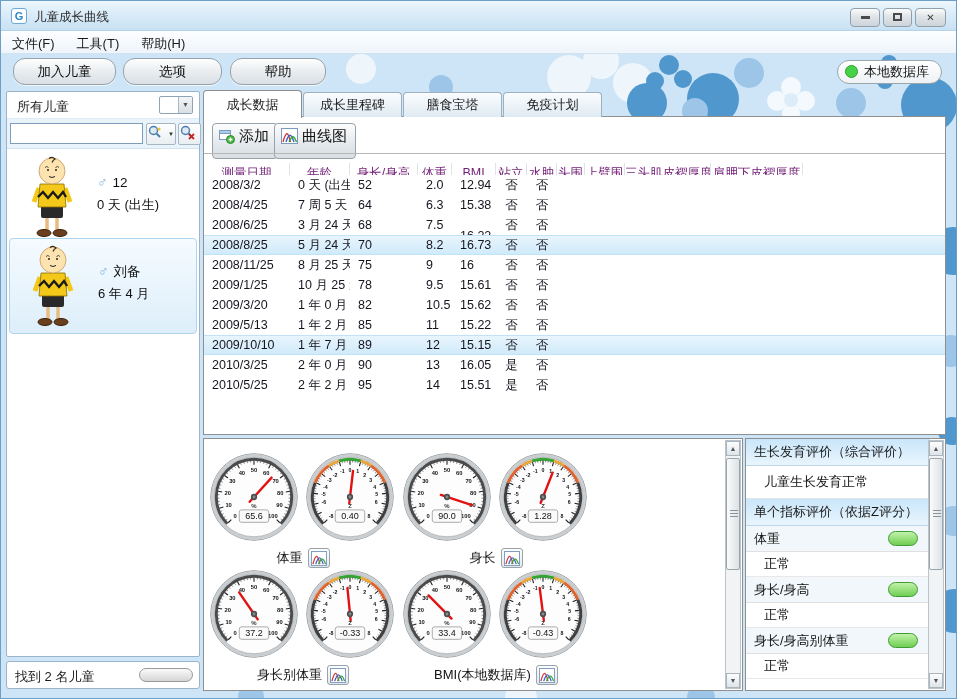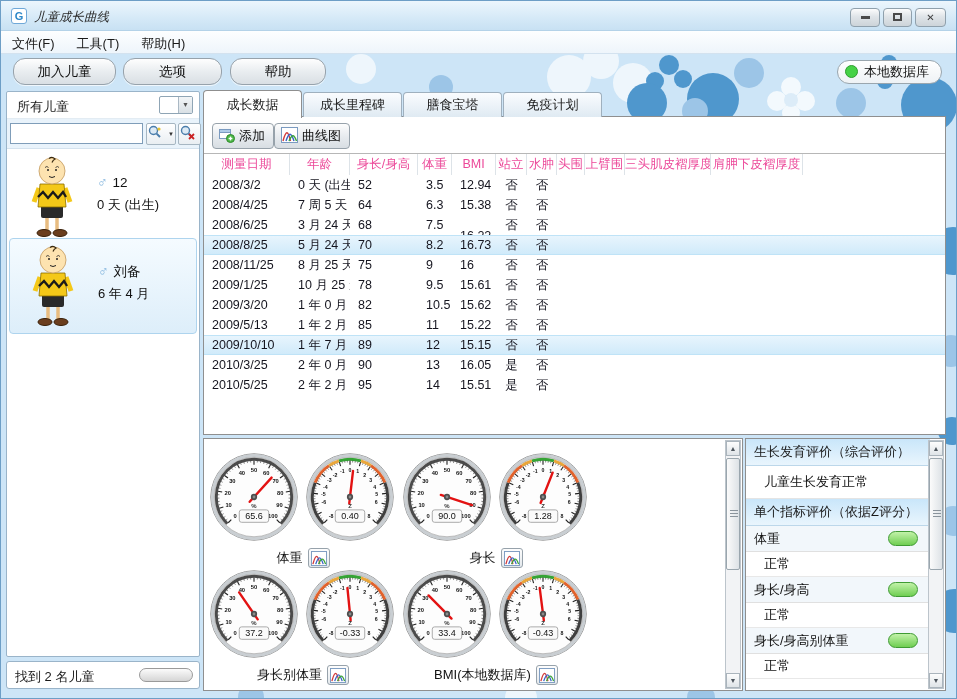--- a/index.html
+++ b/index.html
@@ -11,21 +11,21 @@
   
   #bg-pattern { position:absolute; left:0; top:0; }
 
   
   #titlebar { position:absolute; left:0; top:0; width:957px; height:30px;
     background:linear-gradient(180deg,#ecf6fd 0%,#d5e9f7 60%,#c8e1f3 100%);
     border-bottom:1px solid #b4d2e8; z-index:30; }
   #app-icon { position:absolute; left:10px; top:7px; width:16px; height:16px; background:#fff;
     border:1px solid #6fa8d8; border-radius:3px; color:#2b87c8; font-size:11px; font-weight:bold;
     text-align:center; line-height:14px; }
-  #title-text { position:absolute; left:33px; top:8px; font-size:12.5px; color:#2b2b2b;font-style:italic; }
+  #title-text { position:absolute; left:33px; top:8px; font-size:12.5px; color:#2b2b2b; }
   .winbtn { position:absolute; top:7px; height:19px; background:linear-gradient(180deg,#fcfcfc,#dfe4e8 45%,#cdd4d9);
     border:1px solid #8fa0ac; border-radius:4px; color:#404040; text-align:center; font-size:10px; line-height:17px; }
   #btn-min { right:78px; width:30px; } #btn-max { right:46px; width:29px; } #btn-close { right:12px; width:31px; }
   #btn-min span { display:inline-block; width:9px; height:3px; background:#4a4a4a; margin-bottom:2px; }
   #btn-max span { display:inline-block; width:9px; height:8px; border:2px solid #4a4a4a; margin-top:4px; }
 
   
   #menubar { position:absolute; left:0; top:30px; width:957px; height:23px;
     background:linear-gradient(180deg,#fdfeff,#eef5fb); border-bottom:1px solid #d3e2ef; z-index:29; }
   .menu-item { display:inline-block; padding:4px 11px 0 11px; font-size:13px; color:#1a1a1a; height:23px; }
@@ -74,28 +74,28 @@
   
   #tabstrip { position:absolute; left:202px; top:89px; height:27px; display:flex; z-index:12; }
   .tab { height:25px; margin-top:2px; padding:0 1px; width:99px; text-align:center; font-size:13px; color:#1a1a1a;
     background:linear-gradient(180deg,#fafcfe,#dfeaf2); border:1px solid #9fb0be; border-bottom:none;
     border-radius:4px 4px 0 0; line-height:24px; margin-right:1px; }
   .tab.active { height:28px; margin-top:0; background:#fff; line-height:27px; border-color:#8f8f8f; }
 
   
   #growth-panel { position:absolute; left:202px; top:115px; width:743px; height:319px; background:#fff;
     border:1px solid #8f8f8f; z-index:11; }
-  .sbtn { position:absolute; top:6px; height:26px; background:linear-gradient(180deg,#fdfdfd,#e6eaee 55%,#d8dee3);
-    border:1px solid #97a2ab; border-radius:4px; font-size:13px; color:#111; line-height:24px; padding:0 8px 0 6px; }
+  .sbtn { position:absolute; top:6px; height:36px; background:linear-gradient(180deg,#fdfdfd,#e6eaee 55%,#d8dee3);
+    border:1px solid #97a2ab; border-radius:4px; font-size:15px; color:#111; line-height:24px; padding:0 8px 0 6px; }
   .sbtn svg { vertical-align:-3px; margin-right:4px; }
   #btn-add { left:8px; } #btn-curve { left:70px; }
   #table-header { position:absolute; left:0; top:36px; width:741px; height:22px; border-top:1px solid #b7b7b7;
     display:flex; }
-  .th { font-size:12.5px; color:#ec4899; text-align:center; line-height:21px; border-right:1px solid #dde3e8;
-    overflow:hidden; white-space:nowrap; }
+  .th { font-size:12.5px; color:#701a75; text-align:center; line-height:21px; border-right:1px solid #dde3e8;
+    overflow:hidden; white-space:nowrap;margin-top:9px; }
   #table-body { position:absolute; left:0; top:58px; width:741px; }
   .trow { display:flex; height:20px; }
   .trow.hl { background:linear-gradient(180deg,#e9f5fd,#cfeafa); box-shadow:inset 0 1px 0 #bfe3f7, inset 0 -1px 0 #bfe3f7; }
   .td { font-size:12.5px; color:#15151f; line-height:20px; overflow:hidden; white-space:nowrap; padding-left:8px; }
   .td.center { text-align:center; padding-left:0; }
 
   
   #gauge-panel { position:absolute; left:202px; top:437px; width:540px; height:253px; background:#fff;
     border:1px solid #8f8f8f; z-index:11; }
   .gauge { position:absolute; width:92px; height:92px; }
@@ -307,21 +307,21 @@
         <div class="th" style="width: 40px;">上臂围</div>
         <div class="th" style="width: 86px;">三头肌皮褶厚度</div>
         <div class="th" style="width: 92px;">肩胛下皮褶厚度</div>
         <div class="th" style="width: 42px; flex: 1 1 0%; border-right: none;"></div>
       </div>
     <div id="table-body">
         <div class="trow">
           <div class="td" style="width: 86px;">2008/3/2</div>
           <div class="td" style="width: 60px;">0 天 (出生)</div>
           <div class="td" style="width: 68px;">52</div>
-          <div class="td" style="width: 34px;">3.5</div>
+          <div class="td" style="width: 34px;">2.0</div>
           <div class="td" style="width: 44px;">12.94</div>
           <div class="td center" style="width: 31px;">否</div>
           <div class="td center" style="width: 30px;">否</div>
           <div class="td" style="width: 28px;"></div>
           <div class="td" style="width: 40px;"></div>
           <div class="td" style="width: 86px;"></div>
           <div class="td" style="width: 92px;"></div>
         </div>
         <div class="trow">
           <div class="td" style="width: 86px;">2008/4/25</div>

